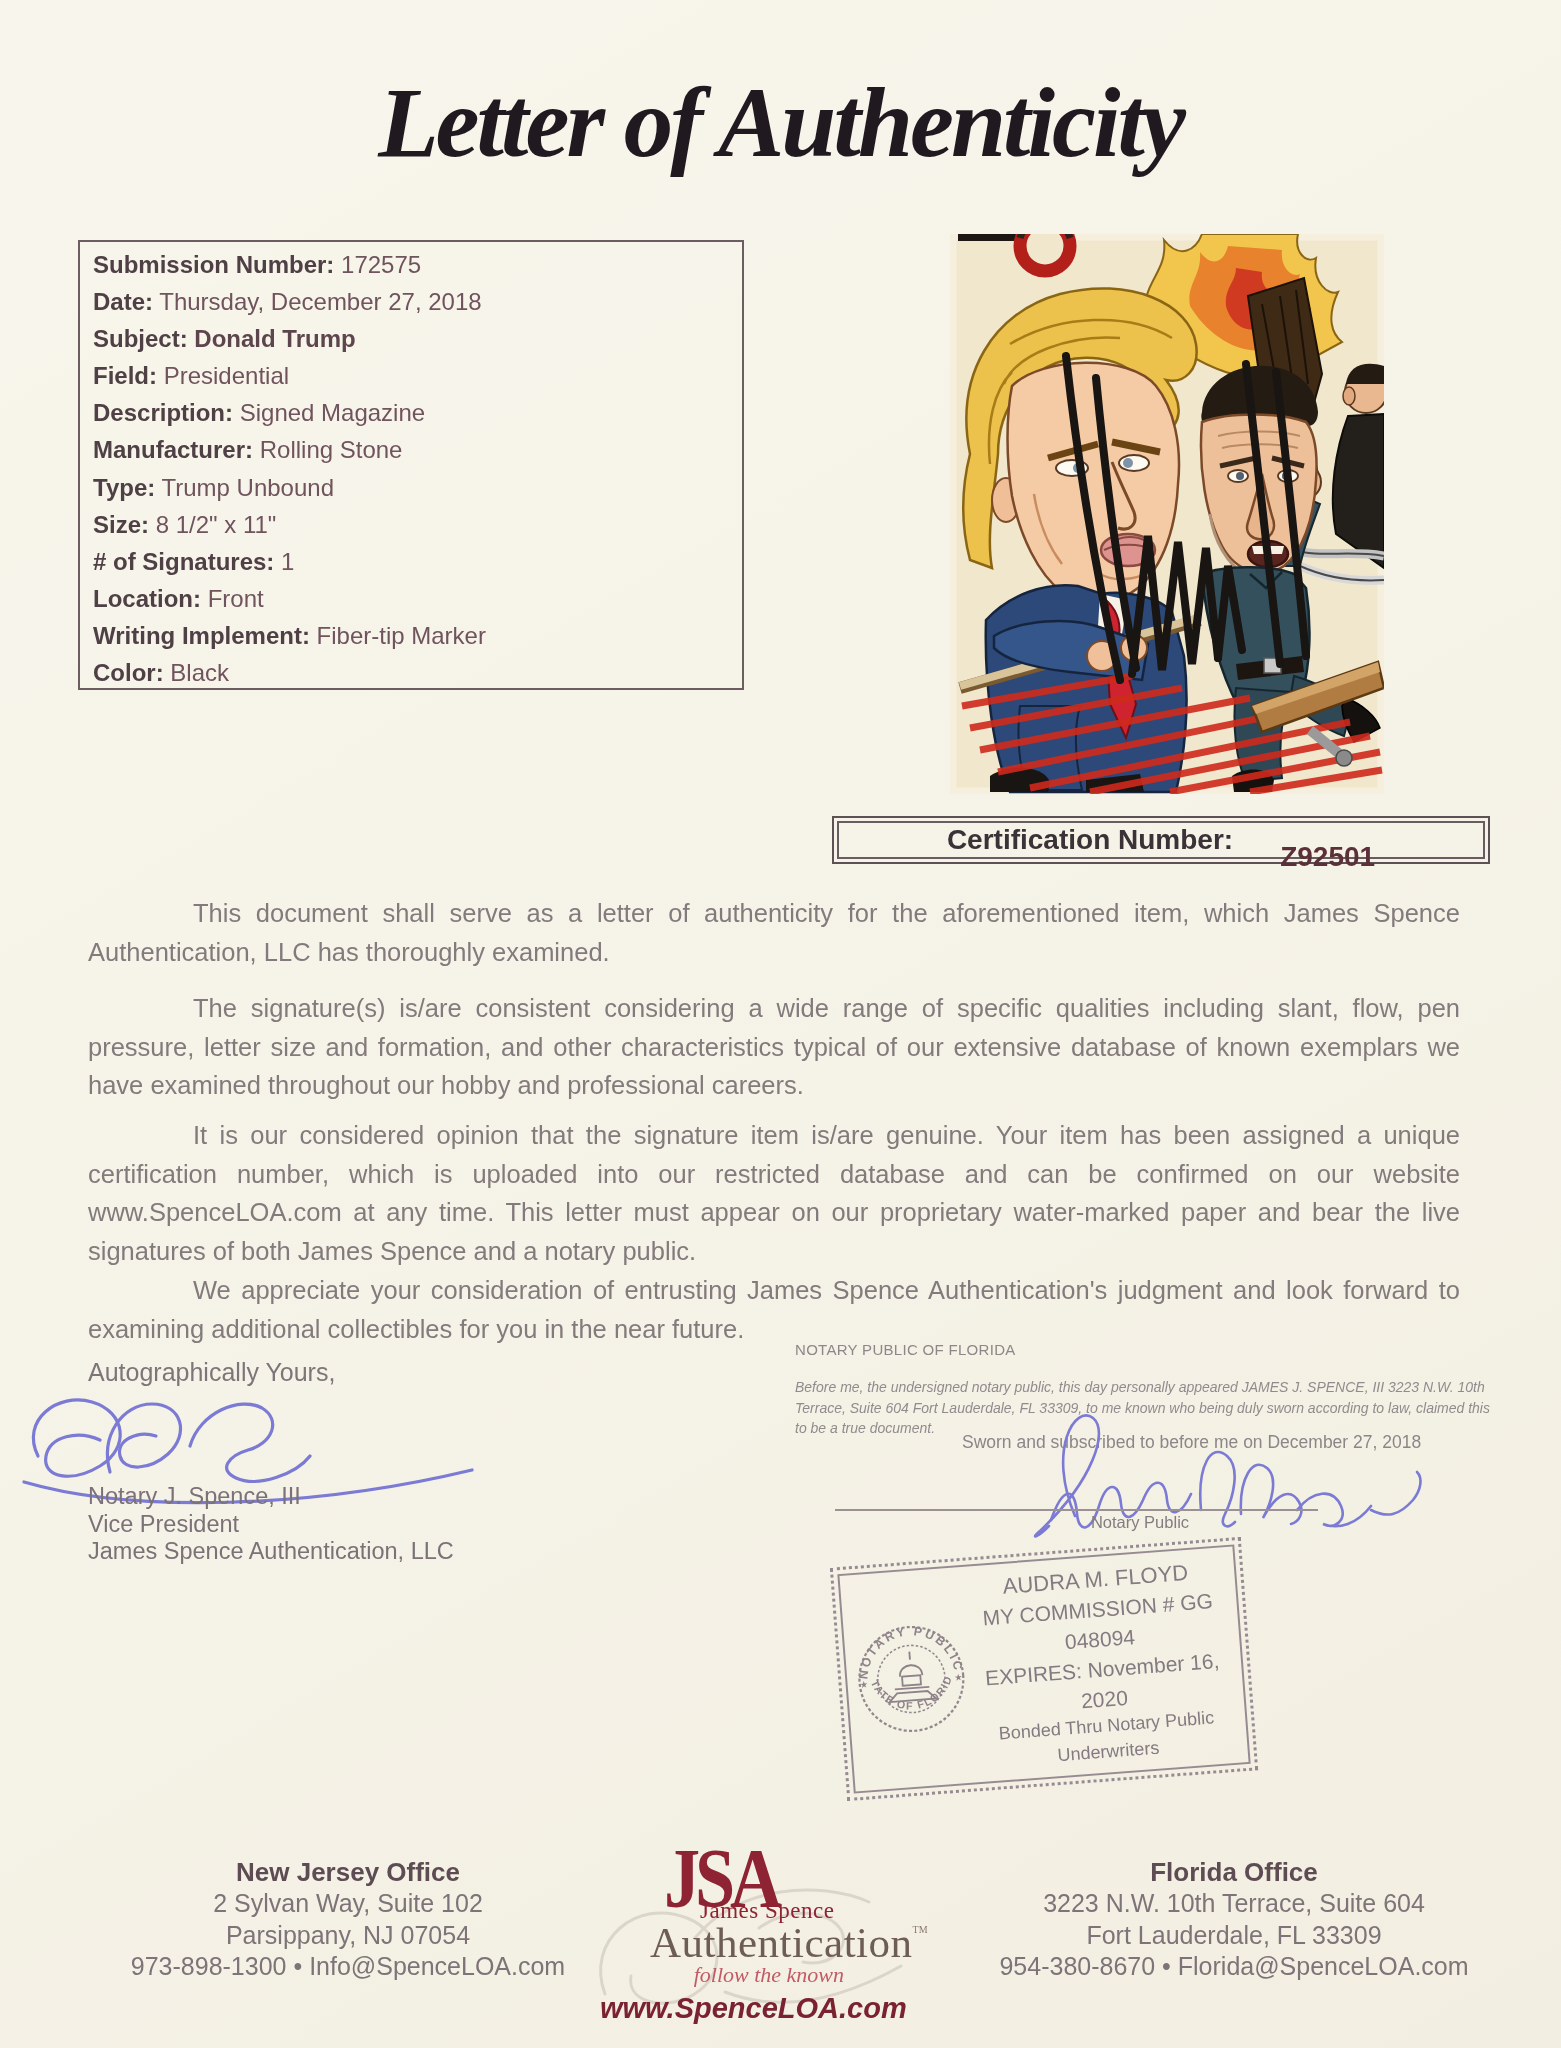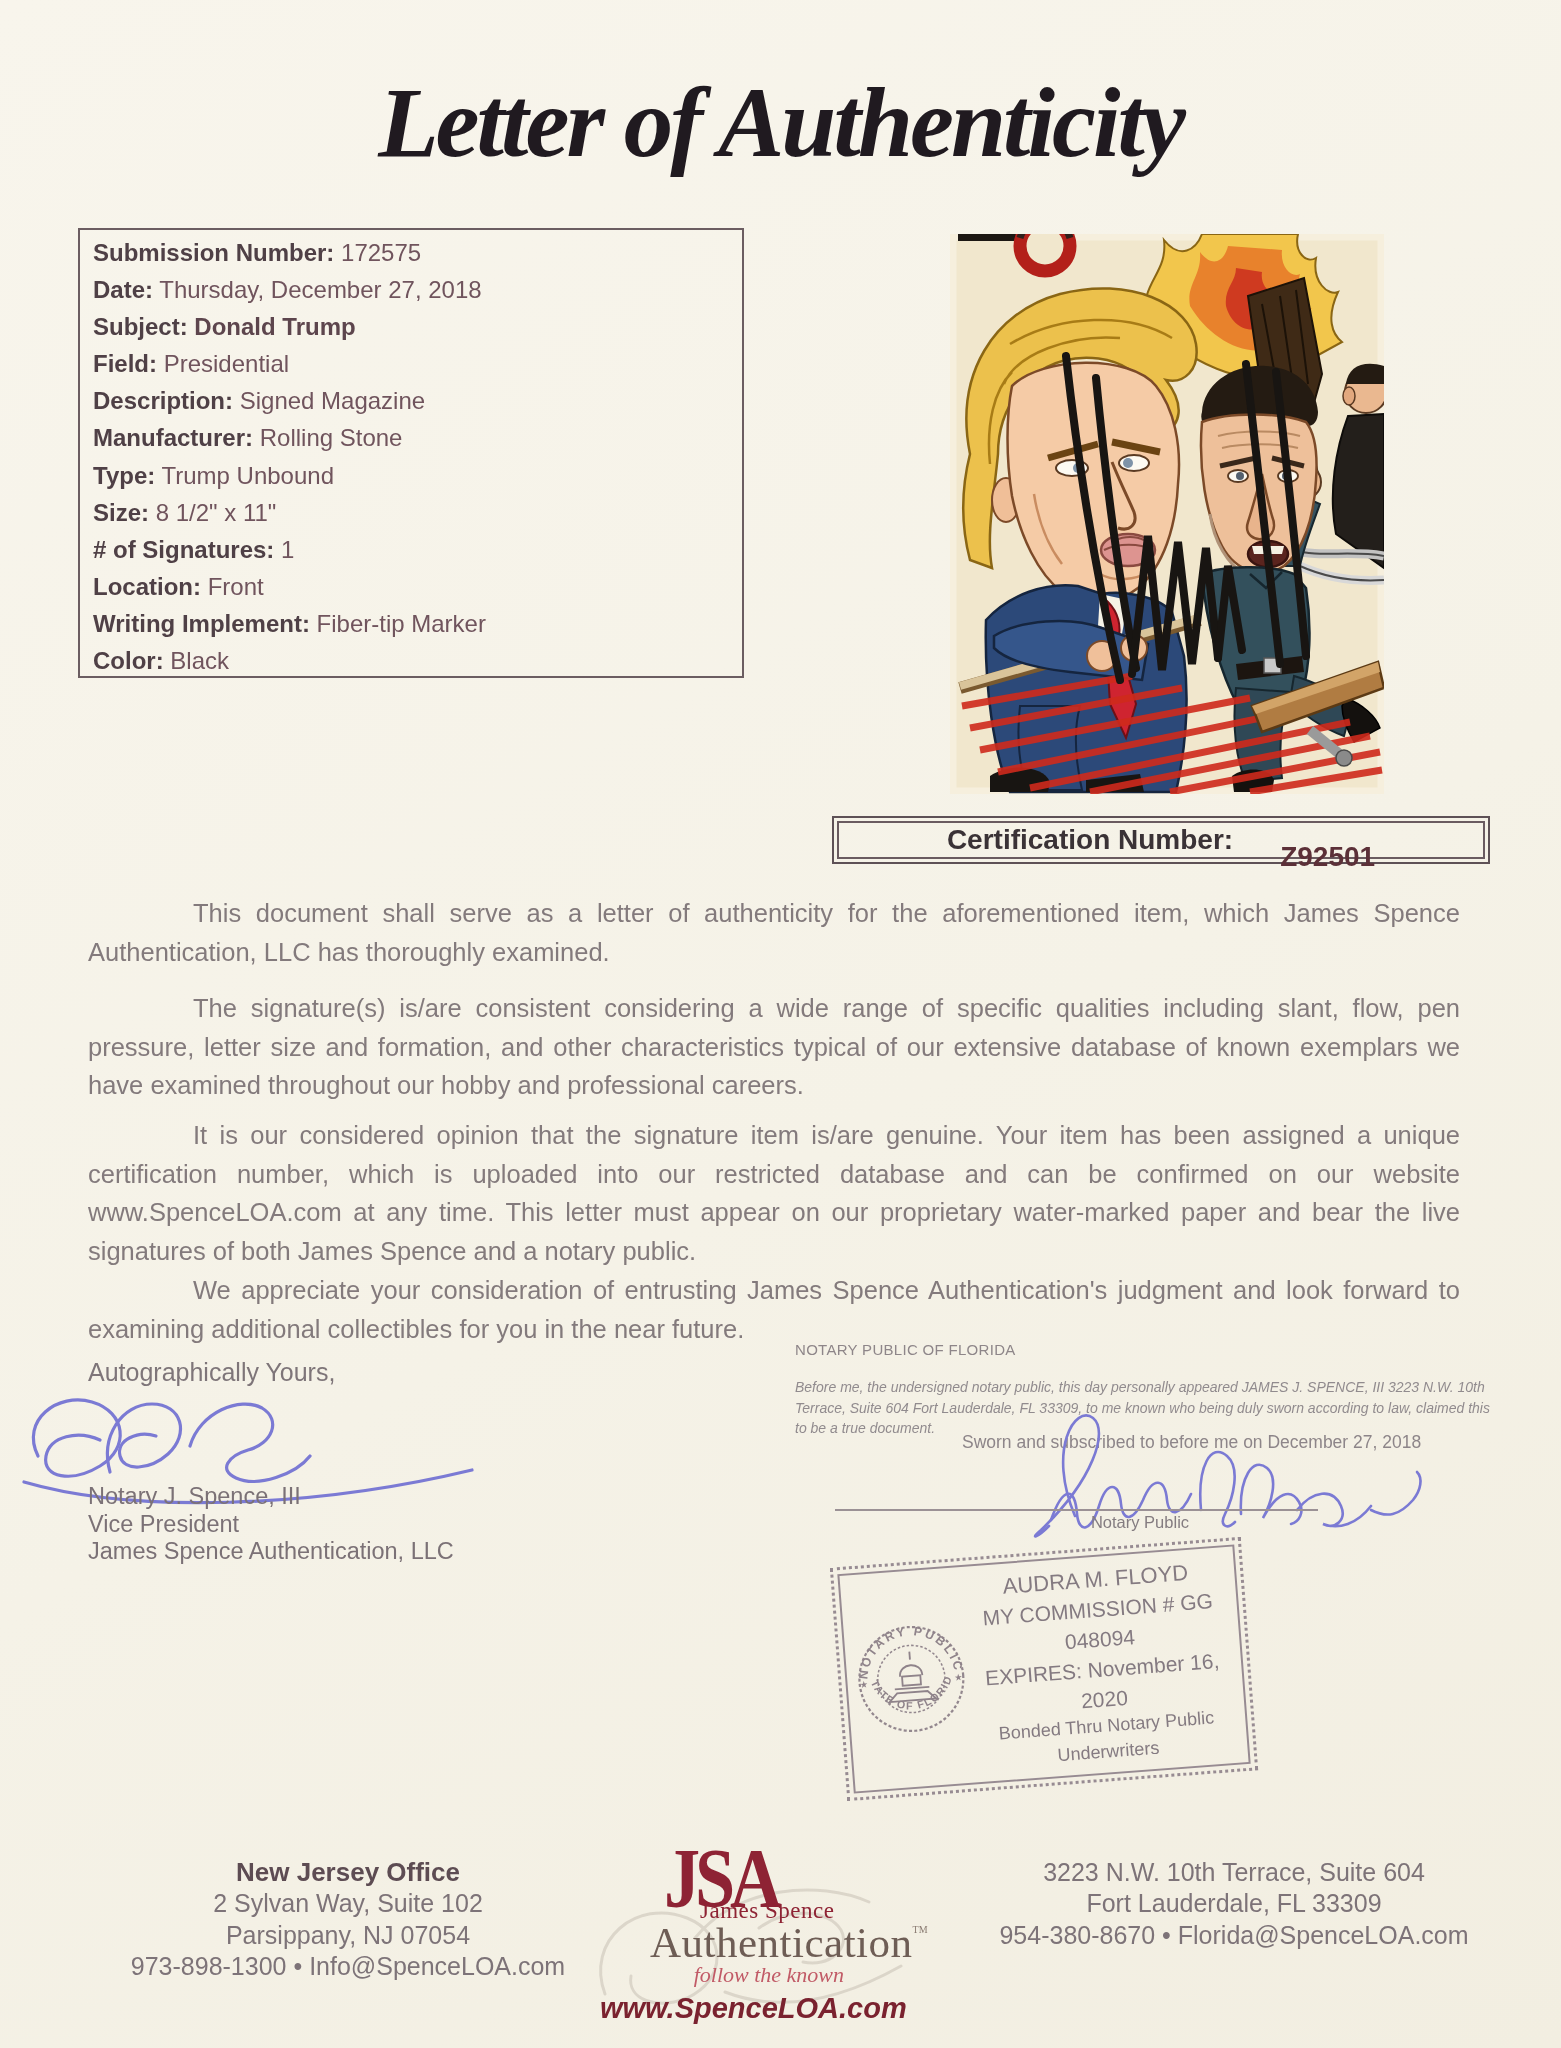--- a/index.html
+++ b/index.html
@@ -9,21 +9,21 @@
     font-family:"Liberation Sans",sans-serif;
   }
   
   .title{
     position:absolute;top:66px;left:0;width:100%;text-align:center;
     font-family:"Liberation Serif",serif;font-style:italic;font-weight:bold;
     font-size:99px;color:#201a20;letter-spacing:-3px;
   }
   
   .info-box{
-    position:absolute;left:78px;top:228px;width:666px;height:450px;
+    position:absolute;left:78px;top:240px;width:666px;height:450px;
     border:2px solid #6b5d61;box-sizing:border-box;padding:4px 8px 0 13px;
   }
   .info-row{height:37.1px;line-height:37.1px;font-size:24px;white-space:nowrap;}
   .info-label{font-weight:bold;color:#4f4046;}
   .info-value{color:#70545d;}
   .info-row.strong .info-value{font-weight:bold;color:#5d454d;}
   
   .photo{position:absolute;left:950px;top:234px;width:434px;height:560px;}
   
   .cert-box{position:absolute;left:832px;top:816px;width:658px;height:48px;
@@ -322,18 +322,19 @@
       </svg>
     </div>
     <div class="logo-jsa">JSA</div>
     <div class="logo-name">James Spence</div>
     <div class="logo-word"><span>Authentication</span><span class="logo-tm">TM</span></div>
     <div class="logo-tagline">follow the known</div>
     <div class="logo-site">www.SpenceLOA.com</div>
   </div>
 
   <div class="footer-office" id="fl">
+    <div class="office-title">Florida Office</div>
     <div>3223 N.W. 10th Terrace, Suite 604</div>
     <div>Fort Lauderdale, FL 33309</div>
     <div>954-380-8670 • Florida@SpenceLOA.com</div>
   </div>
 
 </div>
 
 </body></html>

